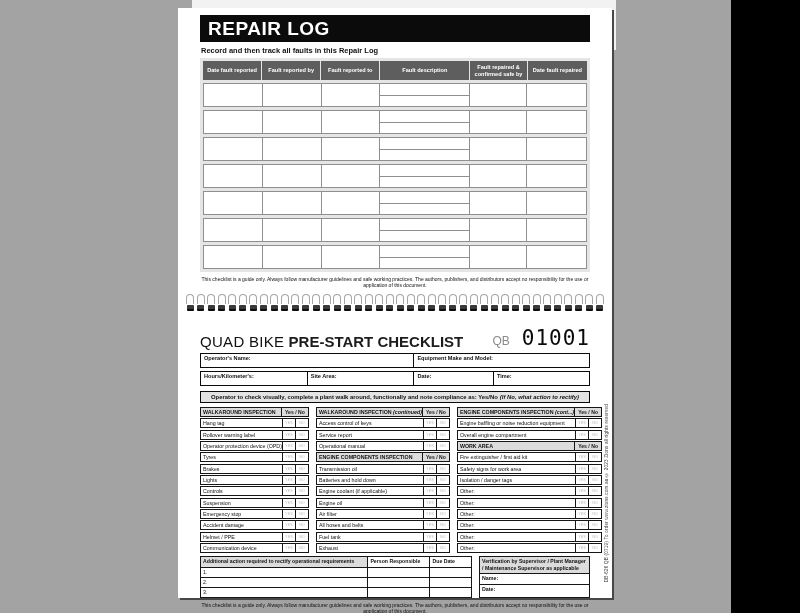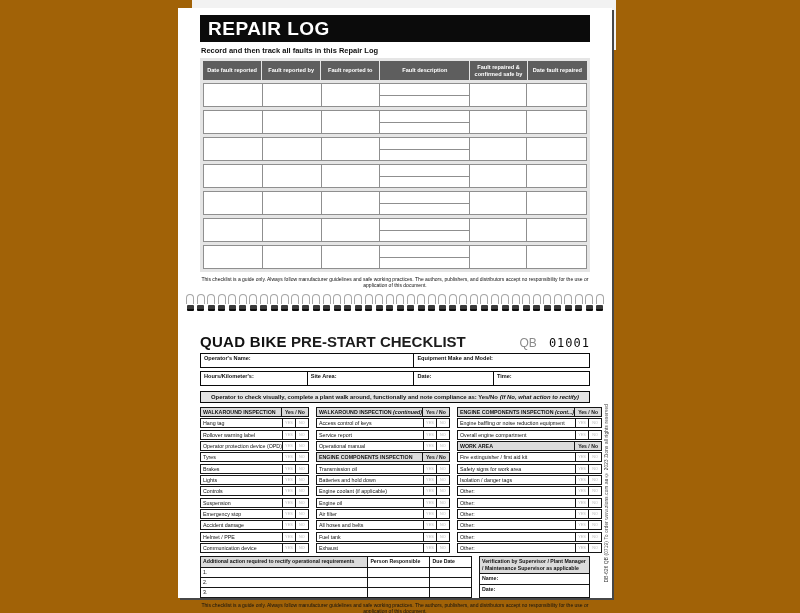--- a/index.html
+++ b/index.html
@@ -1,16 +1,16 @@
 <!DOCTYPE html>
 <html><head>
 <meta charset="utf-8">
 <style>
   html,body{margin:0;padding:0;background:#000;}
-  .stage{position:relative;width:800px;height:613px;background:#a16207;overflow:hidden;
+  .stage{position:relative;width:731px;height:613px;background:#a3a3a3;overflow:hidden;
          font-family:"Liberation Sans",sans-serif;color:#111;}
   .sheet-back{position:absolute;left:192px;top:0;width:424px;height:50px;background:#f2f2f2;}
   .sheet{position:absolute;left:178px;top:8px;width:434px;height:590px;background:#fff;
          box-shadow:2px 2px 0 #474747;}
   
   .top-half{padding:7px 22px 0 22px;}
   .rl-titlebar{height:27px;background:#0b0b0b;color:#fff;display:flex;align-items:center;
                padding-left:8px;font-size:19px;font-weight:bold;letter-spacing:.5px;}
   .rl-sub{margin:4px 0 3px 1px;font-size:7.5px;font-weight:bold;}
   .rl-panel{background:#e5e5e5;padding:3px;}
@@ -31,25 +31,25 @@
            align-items:flex-start;padding:1px 8px 0 8px;background:#fff;}
   .coil{display:flex;flex-direction:column;align-items:center;width:8px;}
   .coil-arch{width:8px;height:10px;border:1.6px solid #a6a6a6;border-bottom:none;
              border-radius:4px 4px 0 0;background:#fdfdfd;box-sizing:border-box;}
   .coil-hole{width:7px;height:6px;background:#3a3a3a;border-radius:1px;margin-top:1px;
              border-bottom:2px solid #0d0d0d;box-sizing:border-box;}
   
   .bottom-half{padding:9px 22px 0 22px;}
   .cl-titlerow{display:flex;justify-content:space-between;align-items:flex-end;height:20px;}
   .cl-title{font-size:15px;}
-  .cl-title-bold{font-weight:bold;letter-spacing:.3px;}
+  .cl-title-bold{font-weight:normal;letter-spacing:.3px;}
   .cl-title-rest{font-weight:bold;color:#1c1c1c;text-align:center;}
   .serial{display:flex;align-items:baseline;}
   .serial-prefix{color:#8a8a8a;font-size:12px;margin-right:12px;}
-  .serial-num{font-family:"DejaVu Sans Mono",monospace;font-size:12px;letter-spacing:1px;color:#0a0a0a;}
+  .serial-num{font-family:"DejaVu Sans Mono",monospace;font-size:21px;letter-spacing:1px;color:#0a0a0a;}
   .info-row{display:flex;border:1px solid #0a0a0a;height:15px;margin-top:3px;box-sizing:border-box;}
   .info-cell{border-right:1px solid #0a0a0a;box-sizing:border-box;font-size:5.6px;font-weight:bold;
              padding:1px 0 0 3px;}
   .info-cell:last-child{border-right:none;}
   .instruction{margin-top:5px;height:12px;background:#e3e3e3;border:1px solid #0a0a0a;box-sizing:border-box;
                display:flex;align-items:center;justify-content:center;font-size:5.9px;font-weight:bold;}
   .instruction i{margin-left:2px;}
   .cols{display:flex;gap:7px;margin-top:4px;}
   .col{flex:1;}
   .chk-row{display:flex;height:10px;border:1px solid #161616;margin-bottom:1.35px;box-sizing:border-box;

